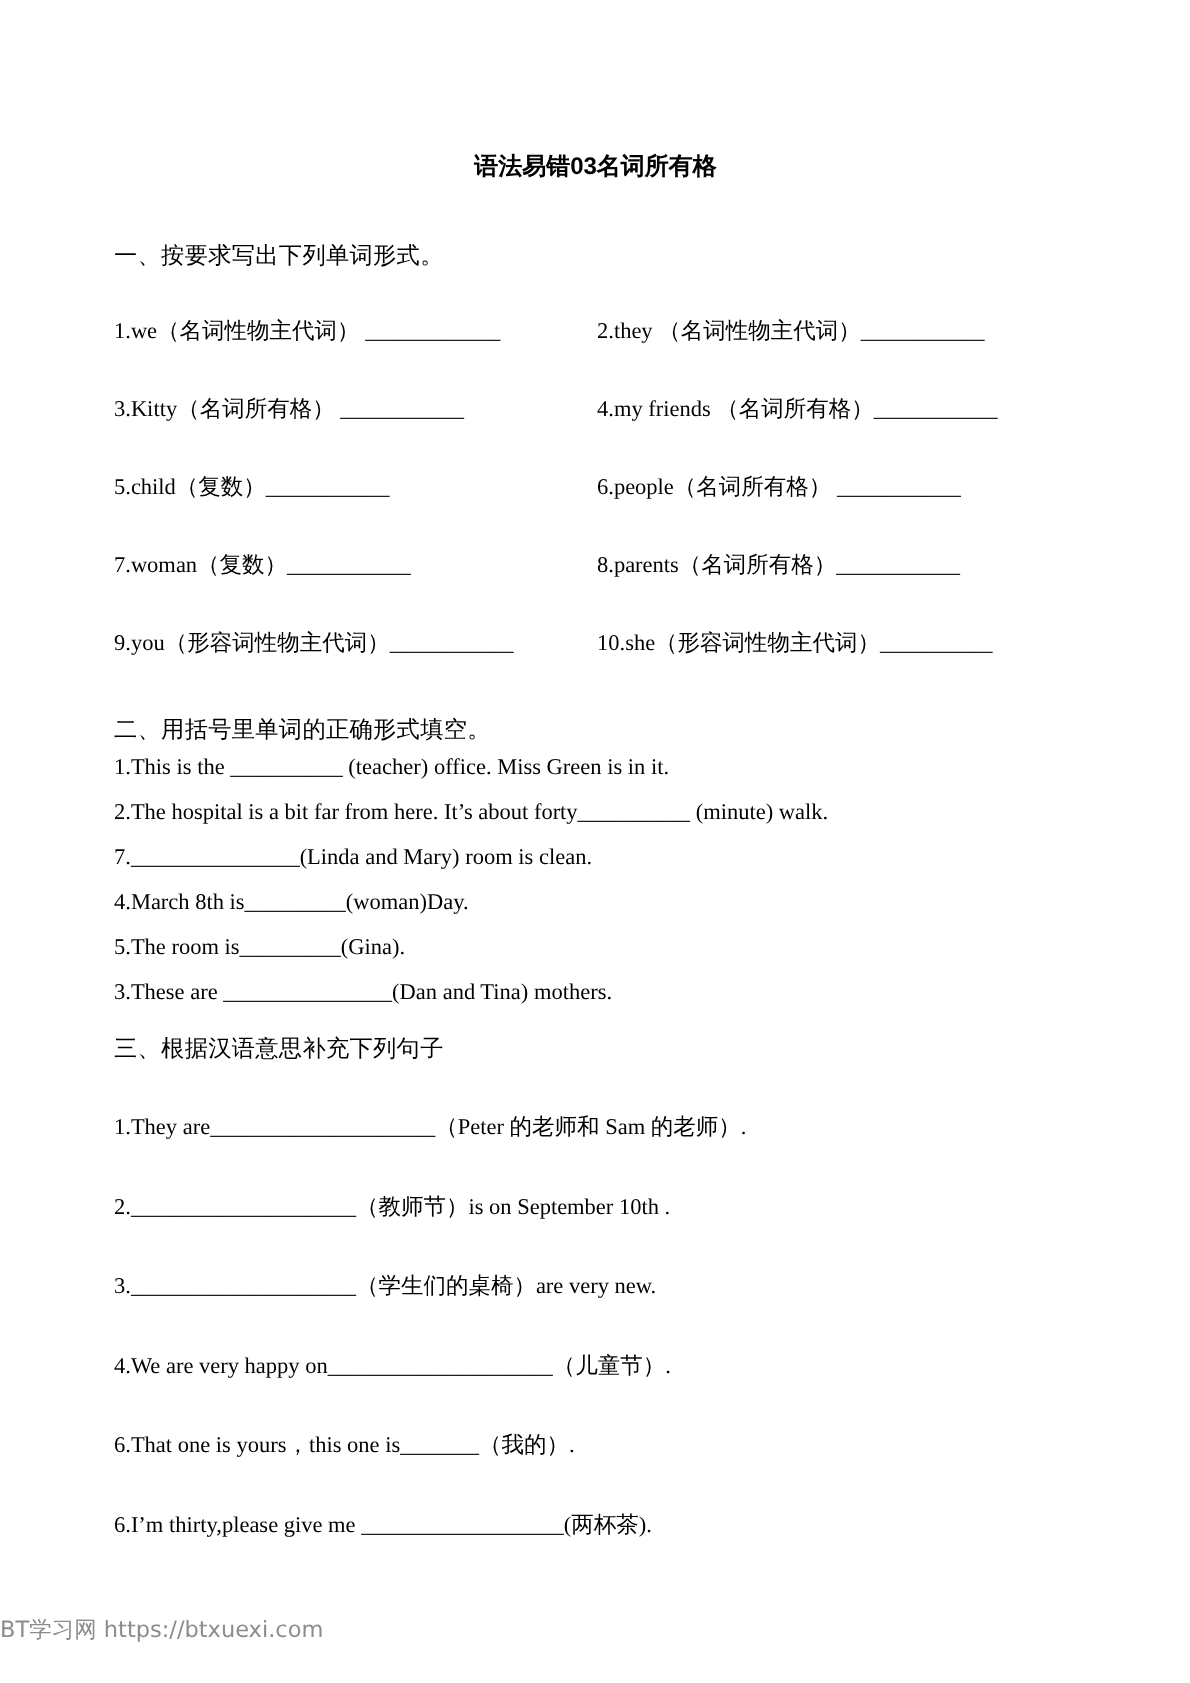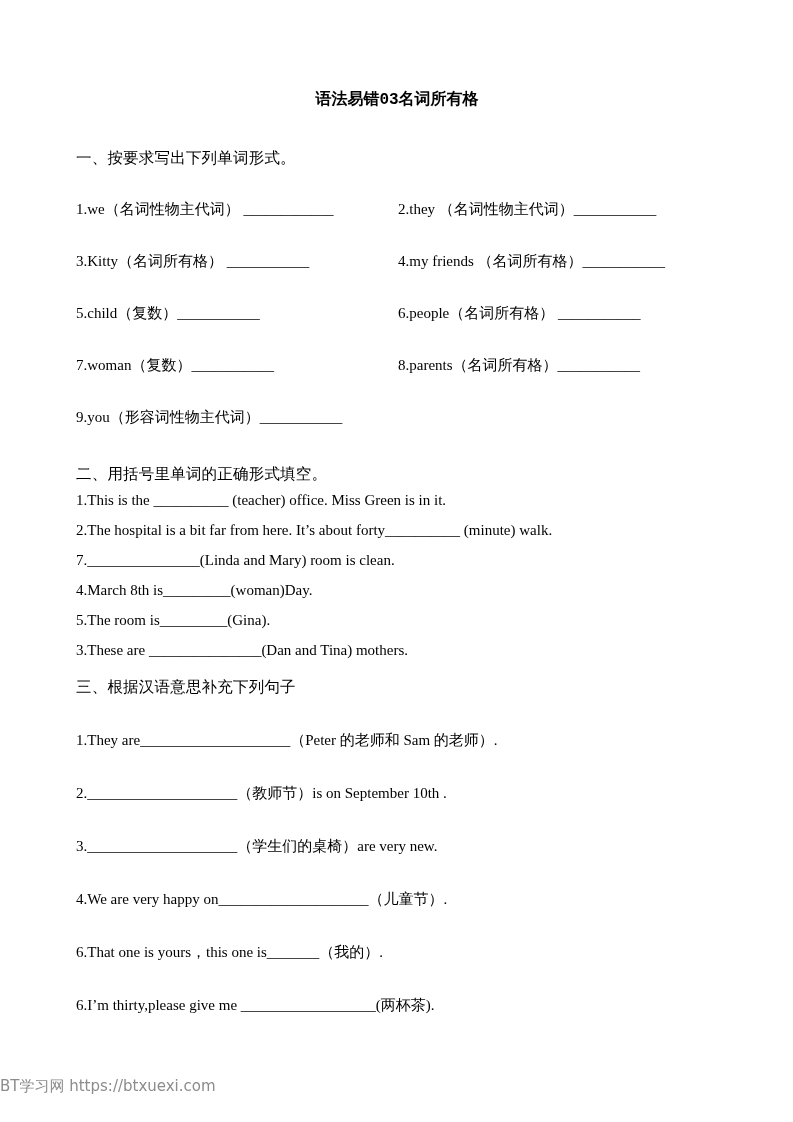--- a/index.html
+++ b/index.html
@@ -17,22 +17,22 @@
     overflow: hidden;
   }
   .page {
     position: relative;
     box-sizing: border-box;
     width: 793px;
     height: 1122px;
     padding: 90px 75px 0 76px;
   }
   .title {
-    margin: 0;
-    font-family: Liberation Mono, monospace;
+    margin: 12px;
+    font-family: Liberation Sans, sans-serif;
     font-size: 16px;
     font-weight: 700;
     text-align: center;
     line-height: 20px;
   }
   .heading {
     font-family: "DejaVu Sans", "Liberation Sans", sans-serif;
     font-size: 15.5px;
     line-height: 21px;
     margin-top: 38px;
@@ -83,20 +83,21 @@
     <div class="word-grid">
       <span class="item">1.we（名词性物主代词） ____________</span>
       <span class="item">2.they （名词性物主代词）___________</span>
       <span class="item">3.Kitty（名词所有格） ___________</span>
       <span class="item">4.my friends （名词所有格）___________</span>
       <span class="item">5.child（复数）___________</span>
       <span class="item">6.people（名词所有格） ___________</span>
       <span class="item">7.woman（复数）___________</span>
       <span class="item">8.parents（名词所有格）___________</span>
       <span class="item">9.you（形容词性物主代词）___________</span>
+      <span class="item">10.she（形容词性物主代词）__________</span>
     </div>
   </div>
 
   <div>
     <div class="heading h2">二、用括号里单词的正确形式填空。</div>
     <div class="tight-lines">
       <p class="line">1.This is the __________ (teacher) office. Miss Green is in it.</p>
       <p class="line">2.The hospital is a bit far from here. It’s about forty__________ (minute) walk.</p>
       <p class="line">7._______________(Linda and Mary) room is clean.</p>
       <p class="line">4.March 8th is_________(woman)Day.</p>

